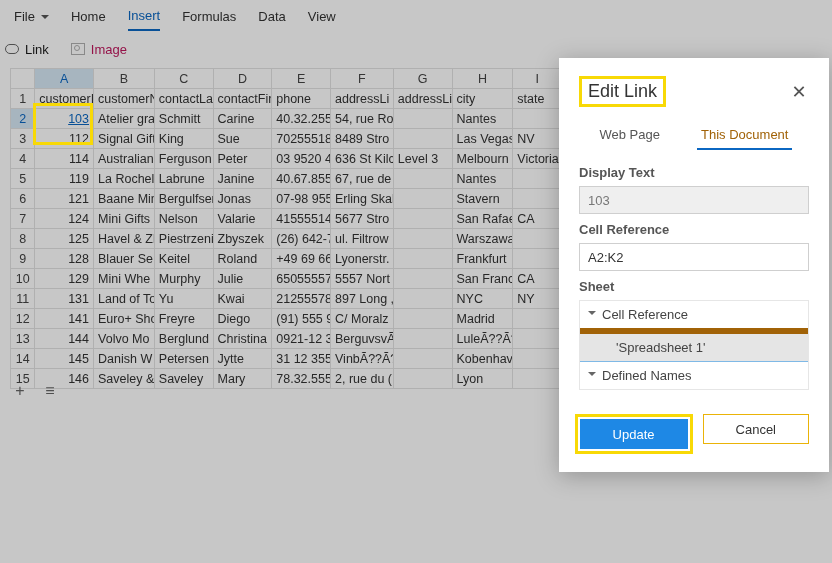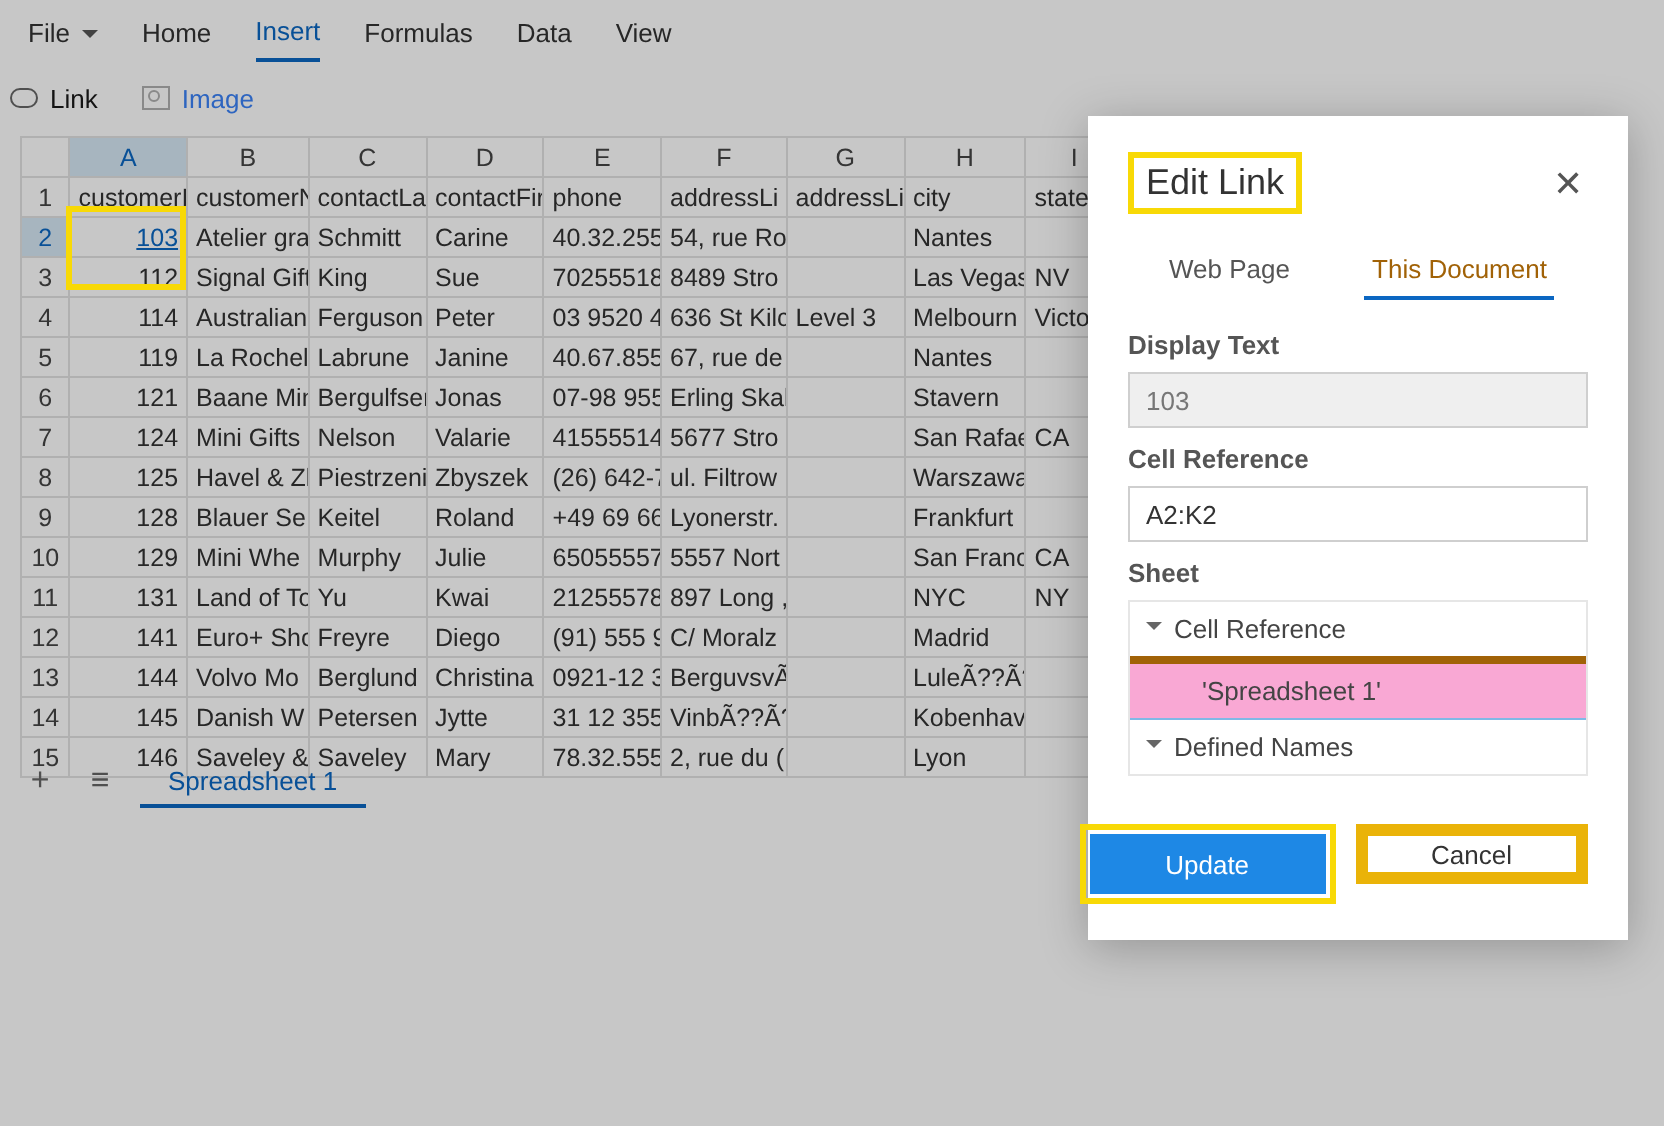--- a/index.html
+++ b/index.html
@@ -4,56 +4,56 @@
 <style>
   * { box-sizing: border-box; margin: 0; padding: 0; }
   body { font-family: "Segoe UI", Arial, sans-serif; font-size: 13px; color: #333; width: 832px; height: 563px; position: relative; overflow: hidden; background: #fff; }
   .overlay { position: absolute; inset: 0; background: rgba(0,0,0,0.22); z-index: 5; pointer-events: none; }
   .ribbon { display: flex; align-items: center; gap: 22px; padding: 6px 14px 0 14px; height: 32px; }
   .ribbon-item { color: #333; padding-bottom: 6px; cursor: pointer; }
   .ribbon-item.active { color: #0b67c2; border-bottom: 2px solid #0b67c2; text-align: right; }
   .file-caret::after { content: ""; display: inline-block; margin-left: 6px; border: 4px solid transparent; border-top-color: #555; transform: translateY(2px); }
   .toolbar { display: flex; align-items: center; gap: 22px; padding: 8px 14px 10px 5px; height: 36px; }
   .tool { display: flex; align-items: center; gap: 6px; color: #1a1a1a; cursor: pointer; }
-  .tool.disabled { color: #3b82f6; }
+  .tool.disabled { color: #be185d; }
   .icon-link { width: 14px; height: 10px; border: 1.3px solid #666; border-radius: 5px; position: relative; }
   .icon-img { width: 14px; height: 12px; border: 1.3px solid #b0b0b0; position: relative; }
   .icon-img::before { content: ""; position: absolute; width: 4px; height: 4px; border-radius: 50%; border: 1.3px solid #b0b0b0; top: 1px; left: 2px; }
   .sheet-area { padding: 0 0 0 10px; }
   .grid { border-collapse: collapse; table-layout: fixed; width: 552px; font-size: 12.5px; }
   .grid th, .grid td { border: 1px solid #e2e2e2; height: 20px; overflow: hidden; white-space: nowrap; text-overflow: clip; padding: 0 4px; }
   .grid th { background: #fff; font-weight: 400; color: #444; text-align: center; }
   .col-head.active { background: #d6e8f5; color: #0b67c2; }
   .row-head { width: 24px; text-align: center; background: #fff; color: #444; }
   .row-head.active { background: #d6e8f5; color: #0b67c2; }
   .grid td { text-align: left; }
   .grid td.num { text-align: right; }
   .cell-link { color: #0b67c2; text-decoration: underline; }
   .highlight-cell { position: absolute; border: 3px solid #f8d906; z-index: 6; pointer-events: none; }
   .tabsbar { position: absolute; left: 10px; bottom: 158px; display: flex; align-items: center; gap: 10px; height: 28px; }
   .tab-add, .tab-menu { width: 20px; text-align: center; color: #666; font-size: 16px; cursor: pointer; }
   .tab-name { padding: 4px 14px; border-bottom: 2px solid #0b67c2; color: #0b67c2; }
   
-  .dialog { position: absolute; right: 18px; top: 58px; width: 270px; background: #fff; box-shadow: 0 4px 22px rgba(0,0,0,0.25); z-index: 10; padding: 18px 20px; }
+  .dialog { position: absolute; right: 3px; top: 58px; width: 270px; background: #fff; box-shadow: 0 4px 22px rgba(0,0,0,0.25); z-index: 10; padding: 18px 20px; }
   .dlg-head { display: flex; justify-content: space-between; align-items: center; margin-bottom: 14px; }
   .dlg-title { font-size: 18px; font-weight: 400; color: #333; border: 3px solid #f8d906; padding: 2px 6px; }
   .dlg-close { font-size: 18px; color: #555; cursor: pointer; width: 20px; text-align: center; }
   .dlg-tabs { display: flex; justify-content: space-around; border-bottom: 1px solid transparent; margin-bottom: 14px; }
   .dlg-tab { padding: 6px 4px; color: #555; cursor: pointer; }
   .dlg-tab.active { color: #a16207; border-bottom: 2px solid #0b67c2; }
   .field-lbl { color: #555; margin: 8px 0 6px; font-size: 13px; font-weight: bold; }
   .txt { width: 100%; height: 28px; border: 1px solid #cfcfcf; padding: 0 8px; font-size: 13px; color: #333; }
   .txt.disabled { background: #efefef; color: #777; }
   .tree { border: 1px solid #e6e6e6; width: 100%; margin-top: 6px; }
   .tree-row { padding: 6px 10px 6px 36px; color: #444; position: relative; cursor: pointer; }
   .tree-row.parent { padding-left: 22px; }
   .tree-row.parent::before { content: ""; position: absolute; left: 8px; top: 10px; border: 4px solid transparent; border-top-color: #666; transform: rotate(0deg); }
-  .tree-row.selected { background: #f9a8d4; border-top: 4px solid #a16207; border-bottom: 1px solid #7fb9e6; }
+  .tree-row.selected { background: #e5e5e5; border-top: 6px solid #a16207; border-bottom: 1px solid #7fb9e6; }
   .dlg-foot { display: flex; justify-content: flex-end; gap: 10px; margin-top: 24px; }
-  .btn { height: 30px; padding: 0 32px; border: 6px solid #eab308; background: #fff; color: #333; cursor: pointer; font-size: 13px; }
+  .btn { height: 30px; padding: 0 32px; border: 1px solid #eab308; background: #fff; color: #333; cursor: pointer; font-size: 13px; }
   .btn.primary { background: #1e88e5; color: #fff; border-color: #1e88e5; }
   .hl-btn { border: 3px solid #f8d906; padding: 2px; display: inline-block; }
 </style>
 </head>
 <body>
 
 <div class="ribbon">
   <span class="ribbon-item file-caret">File</span>
   <span class="ribbon-item">Home</span>
   <span class="ribbon-item active">Insert</span>
@@ -268,21 +268,20 @@
           <td class="">Lyon</td>
           <td class=""></td>
         </tr>
       </tbody>
     </table>
 </div>
 
 <div class="tabsbar">
   <span class="tab-add">+</span>
   <span class="tab-menu">≡</span>
-  <span class="tab-name">Spreadsheet 1</span>
 </div>
 
 <div class="overlay"></div>
 
 <div class="highlight-cell" style="left:33px; top:103px; width:60px; height:42px;"></div>
 
 <div class="dialog">
   <div class="dlg-head">
     <span class="dlg-title">Edit Link</span>
     <span class="dlg-close">✕</span>

